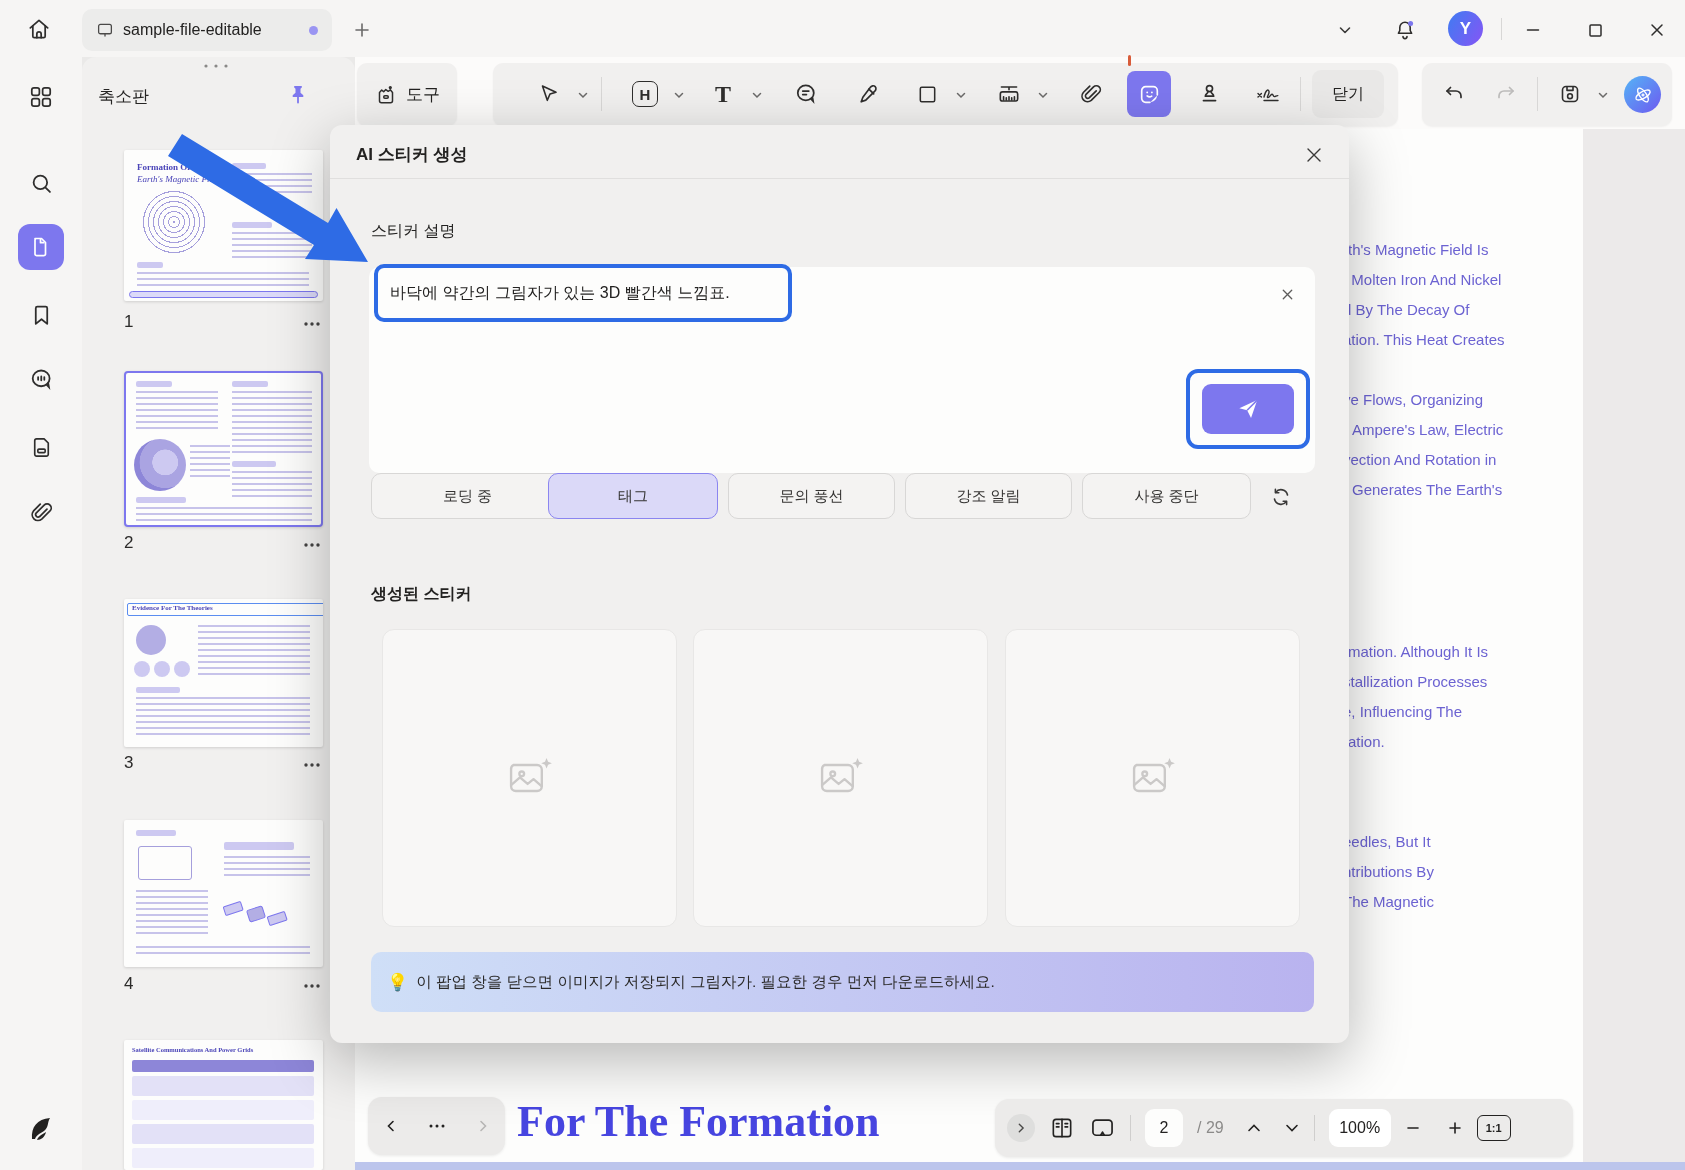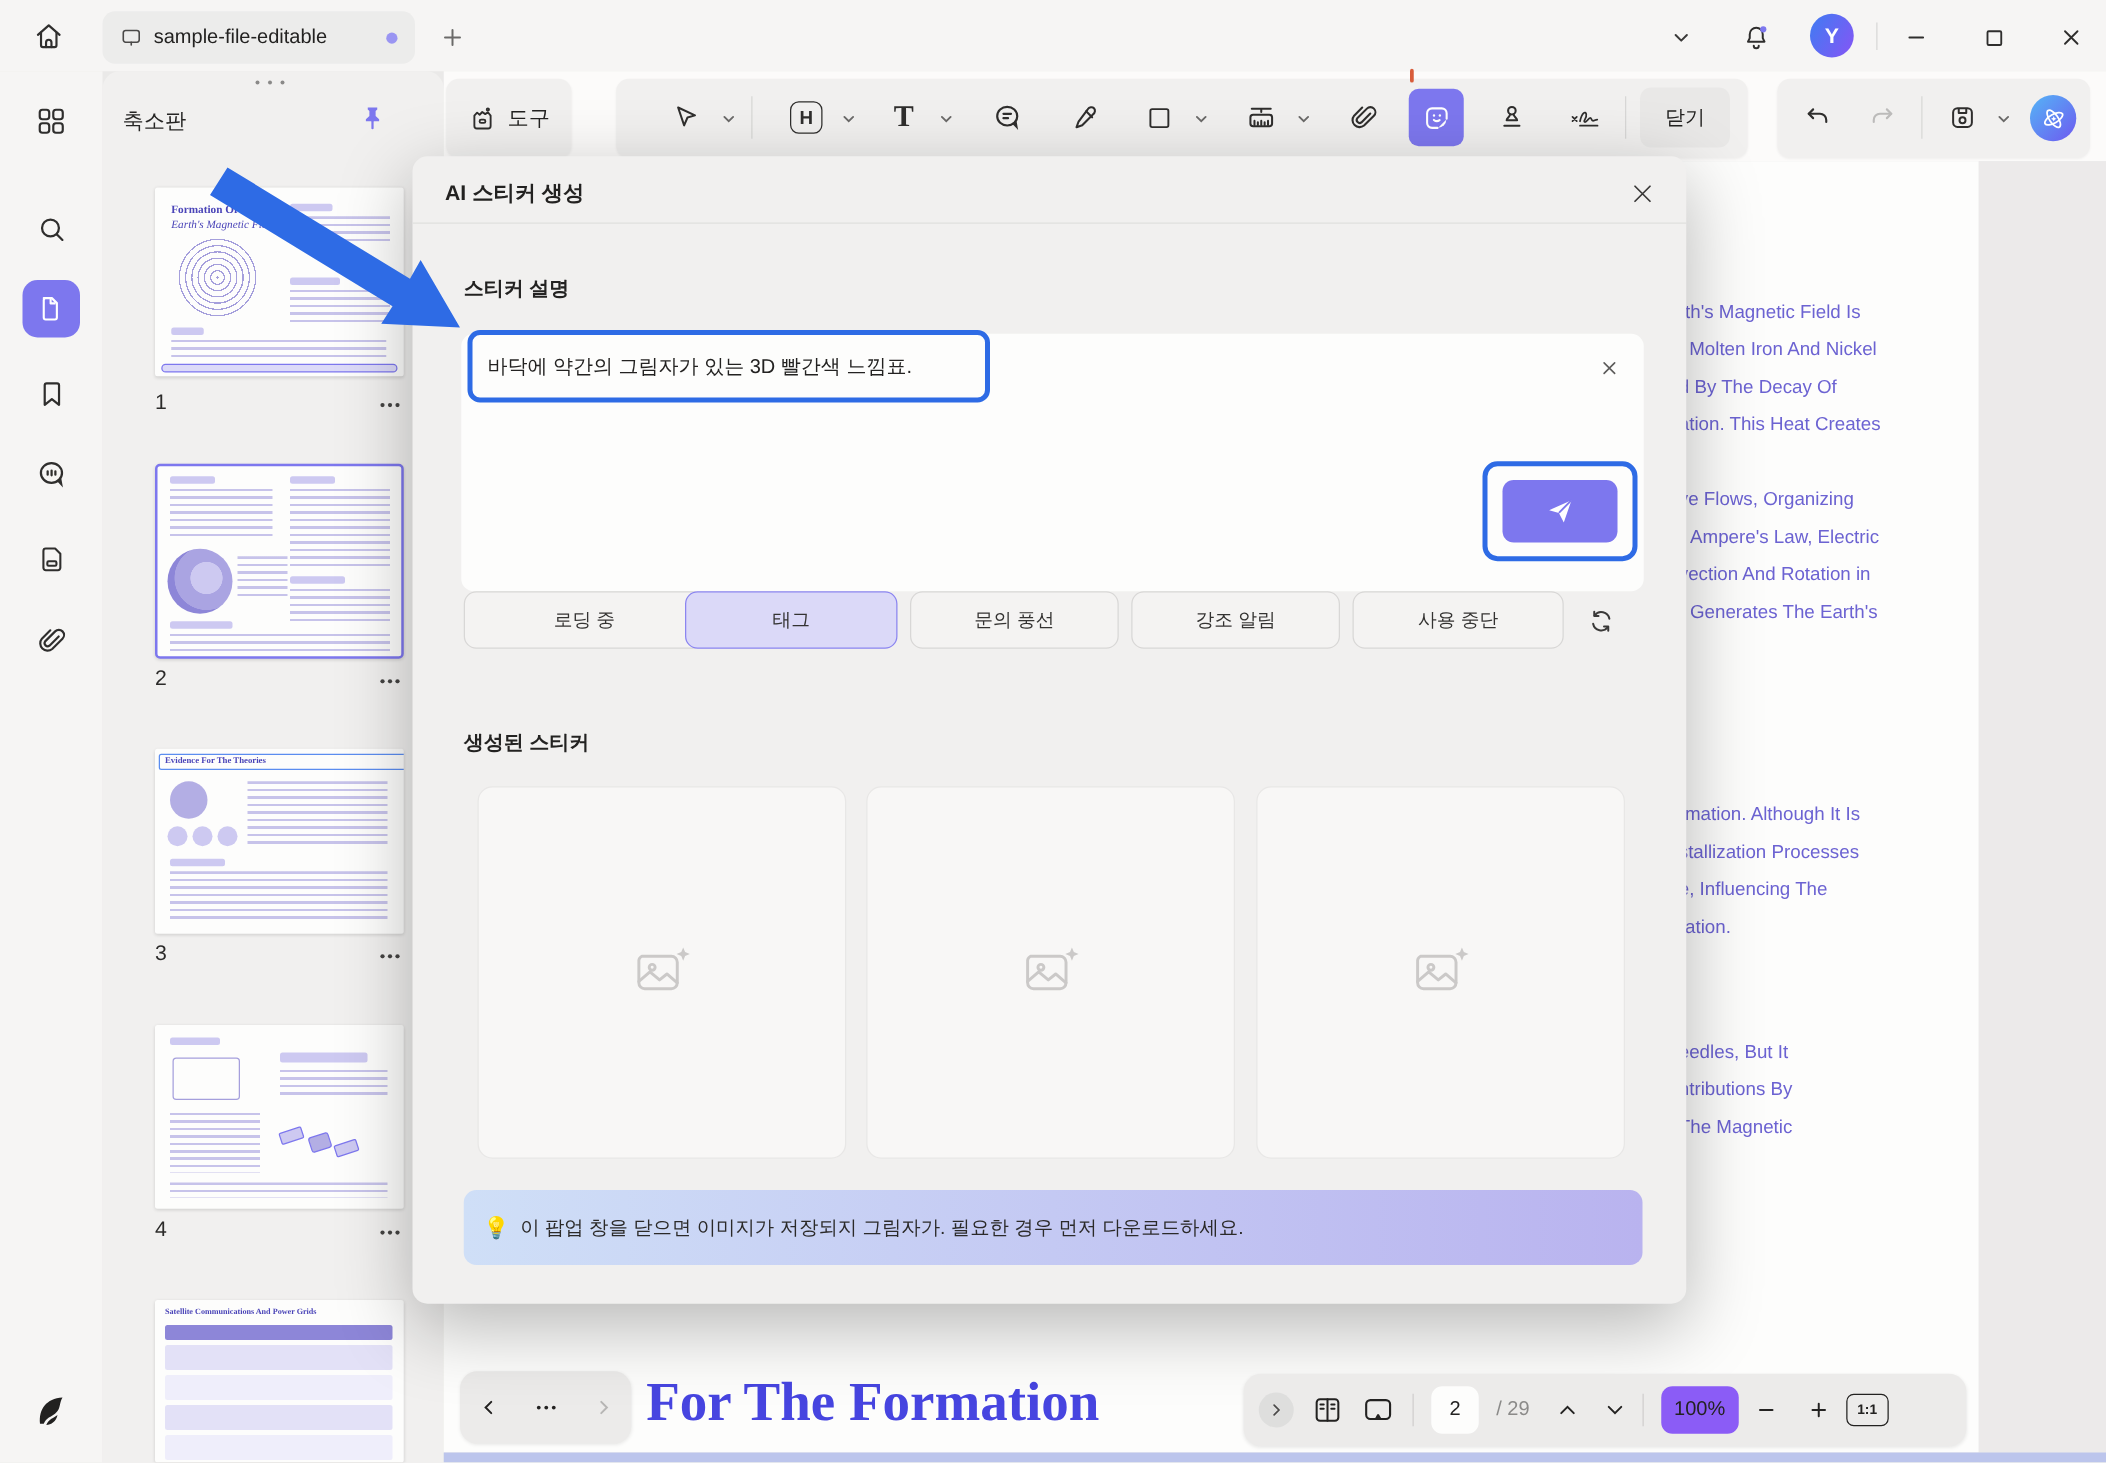--- a/index.html
+++ b/index.html
@@ -537,21 +537,21 @@
         <svg width="16" height="16" viewBox="0 0 16 16" fill="none" stroke="#232221" stroke-width="1.6" stroke-linecap="round">
           <path d="M3 10.5 L8 5.5 L13 10.5"></path>
         </svg>
       </span>
     <span style="margin-left:8px">
         <svg width="16" height="16" viewBox="0 0 16 16" fill="none" stroke="#232221" stroke-width="1.6" stroke-linecap="round">
           <path d="M3 5.5 L8 10.5 L13 5.5"></path>
         </svg>
       </span>
     <span style="width:1px;height:26px;background:#cfcecd"></span>
-    <span class="flex" style="width:62px;height:38px;background:#8b5cf6;border-radius:9px;justify-content:center;font-size:16px;color:#232221">100%</span>
+    <span class="flex" style="width:62px;height:38px;background:#ffffff;border-radius:9px;justify-content:center;font-size:16px;color:#232221">100%</span>
     <span>
         <svg width="16" height="16" viewBox="0 0 16 16" stroke="#232221" stroke-width="1.6" stroke-linecap="round">
           <path d="M3 8 h10"></path>
         </svg>
       </span>
     <span style="margin-left:12px">
         <svg width="16" height="16" viewBox="0 0 16 16" stroke="#232221" stroke-width="1.6" stroke-linecap="round">
           <path d="M8 3 v10 M3 8 h10"></path>
         </svg>
       </span>
@@ -562,21 +562,21 @@
     <div class="txt" style="left:26px;top:18px;font-size:17px;font-weight:bold;color:#232221">AI 스티커 생성</div>
     <div class="ic" style="left:968px;top:14px;width:32px;height:32px">
       <span>
           <svg width="20" height="20" viewBox="0 0 20 20" stroke="#3a3938" stroke-width="1.4" stroke-linecap="round">
             <path d="M4 4 L16 16 M16 4 L4 16"></path>
           </svg>
         </span>
     </div>
     <div class="abs" style="left:0;top:53px;width:1019px;height:1px;background:#e0dfde"></div>
 
-    <div class="txt" style="left:41px;top:96px;font-size:16px;font-weight:bold;color:#232221">스티커 설명</div>
+    <div class="txt" style="left:41px;top:96px;font-size:16px;font-weight:normal;color:#232221">스티커 설명</div>
 
     <div class="abs" style="left:39px;top:142px;width:946px;height:206px;background:#fdfdfc;border-radius:10px"></div>
     <div class="abs flex" style="left:44px;top:139px;width:418px;height:58px;border:4px solid var(--annotation);border-radius:10px;background:#fdfdfc;padding:0 12px">
       <span style="font-size:16px;color:#232221;white-space:nowrap">바닥에 약간의 그림자가 있는 3D 빨간색 느낌표.</span>
     </div>
     <div class="ic" style="left:944px;top:156px;width:26px;height:26px">
       <span>
           <svg width="15" height="15" viewBox="0 0 16 16" stroke="#5d5c5b" stroke-width="1.4" stroke-linecap="round">
             <path d="M3.5 3.5 L12.5 12.5 M12.5 3.5 L3.5 12.5"></path>
           </svg>

